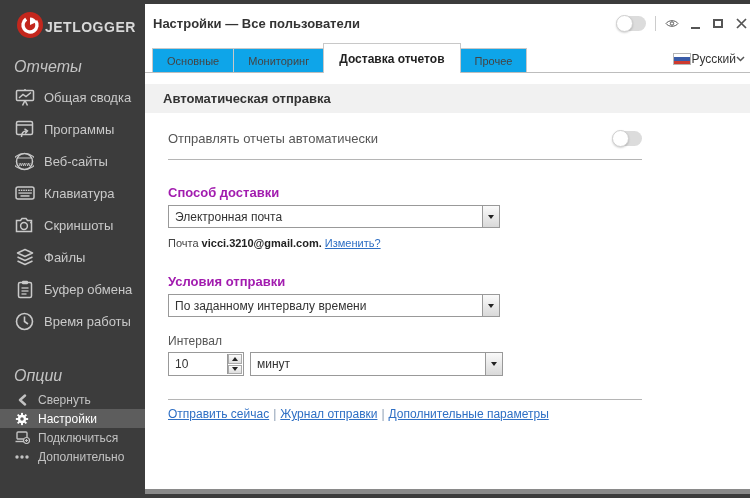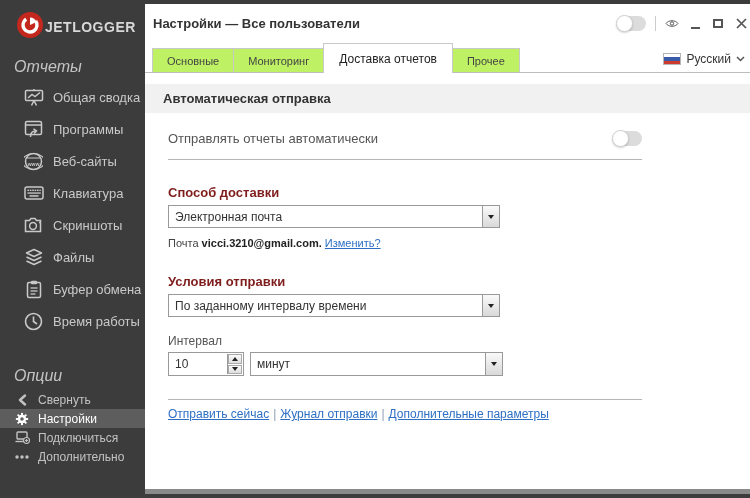--- a/index.html
+++ b/index.html
@@ -5,21 +5,21 @@
   * { margin:0; padding:0; box-sizing:border-box; }
   html,body { width:750px; height:498px; }
   body { font-family:"Liberation Sans", sans-serif; background:#3c3c3c; position:relative; overflow:hidden; }
 
   
   .sidebar { position:absolute; left:0; top:0; width:145px; height:498px; background:#3c3c3c; color:#c9c9c9; }
   .logo { display:flex; align-items:center; gap:1px; padding:11px 0 0 16px; }
   .logo-text { font-size:14px; font-weight:bold; color:#d8d8d8; letter-spacing:.5px; }
   .nav-header { font-size:16px; color:#c3c3c3; padding:15px 0 5px 14px;font-style:italic; }
   .nav-header.options { padding-top:30px; }
-  .nav-item { display:flex; align-items:center; gap:8px; padding:6px 0 6px 22px; font-size:13px; cursor:default; }
+  .nav-item { display:flex; align-items:center; gap:8px; padding:6px 0 6px 13px; font-size:13px; cursor:default; }
   .nav-item .icn { width:23px; height:20px; display:flex; align-items:center; justify-content:center; flex:none; }
   .opt-item { display:flex; align-items:center; gap:7px; padding:2px 0 2px 13px; font-size:12px; color:#c2c2c2; height:19px; }
   .opt-item .icn { width:18px; display:flex; align-items:center; justify-content:center; flex:none; }
   .opt-item.selected { background:#5d5d5d; color:#fff; }
 
   
   .main { position:absolute; left:145px; top:4px; width:614px; height:490px; background:#fff;
           border-right:2px solid #9d9d9d; border-bottom:5px solid #8a8a8a; }
 
   .titlebar { height:39px; display:flex; align-items:center; padding:0 9px 0 8px; }
@@ -30,33 +30,33 @@
   .wb-min-bar { width:9px; height:2px; background:#555; margin-top:9px; }
   .wb-max-box { width:10px; height:9px; border:2px solid #555; }
 
   
   .toggle { width:29px; height:15px; border-radius:8px; background:#dcdcdc; position:relative; flex:none; }
   .toggle .knob { position:absolute; left:-1px; top:-1px; width:17px; height:17px; border-radius:50%;
                   background:#fff; border:1px solid #cfcfcf; box-shadow:0 1px 2px rgba(0,0,0,.18); }
 
   
   .tabbar { position:relative; display:flex; align-items:flex-end; padding-left:7px; border-bottom:1px solid #bdbdbd; height:30px; }
-  .tab { background:#bef264; border:1px solid #c8c8c8; border-bottom:none; height:24px; padding:0 14px;
+  .tab { background:#0ea5e9; border:1px solid #c8c8c8; border-bottom:none; height:24px; padding:0 14px;
          display:flex; align-items:center; font-size:11px; color:#444; margin-right:-1px; cursor:default; }
-  .tab.active { background:#fff; height:30px; margin-bottom:-1px; padding:0 15px; font-size:12px; font-weight:normal; color:#222; z-index:2; }
-  .lang { position:absolute; right:12px; top:9px; display:flex; align-items:center; gap:5px; font-size:12px; color:#333; cursor:default; }
+  .tab.active { background:#fff; height:30px; margin-bottom:-1px; padding:0 15px; font-size:12px; font-weight:bold; color:#222; z-index:2; }
+  .lang { position:absolute; right:12px; top:9px; display:flex; align-items:center; font-size:12px; color:#333; cursor:default; }
   .flag { width:18px; height:12px; border:1px solid #b5b5b5;
           background:linear-gradient(#fff 0 33%, #3a5ca8 33% 66%, #ce3a2e 66% 100%); }
 
   
   .section-title { margin-top:11px; background:#f1f1f1; padding:7px 0 7px 18px; font-size:13px; font-weight:bold; color:#333; }
   .inner { margin-left:23px; width:474px; color:#555; font-size:13px; }
   .row-toggle { margin-top:18px; display:flex; align-items:center; justify-content:space-between; }
   .divider { margin-top:13px; border-top:1px solid #b5b5b5; }
-  .field-label { margin-top:25px; font-size:13px; font-weight:bold; color:#7f1d1d; }
+  .field-label { margin-top:25px; font-size:13px; font-weight:bold; color:#a21caf; }
   .field-label.second { }
   .small-label { margin-top:17px; font-size:12px; color:#555; }
 
   .select { margin-top:5px; display:flex; width:332px; height:23px; border:1px solid #999; background:#fff; }
   .select-text { flex:1; display:flex; align-items:center; padding:0 6px; font-size:12px; color:#333; overflow:hidden; white-space:nowrap; }
   .select-btn { width:17px; border-left:1px solid #999; background:linear-gradient(#fafafa,#d9d9d9);
                 display:flex; align-items:center; justify-content:center; }
   .caret-down { width:0; height:0; border-left:3.5px solid transparent; border-right:3.5px solid transparent; border-top:4px solid #222; }
 
   .email-line { margin-top:9px; font-size:11px; color:#444; }

